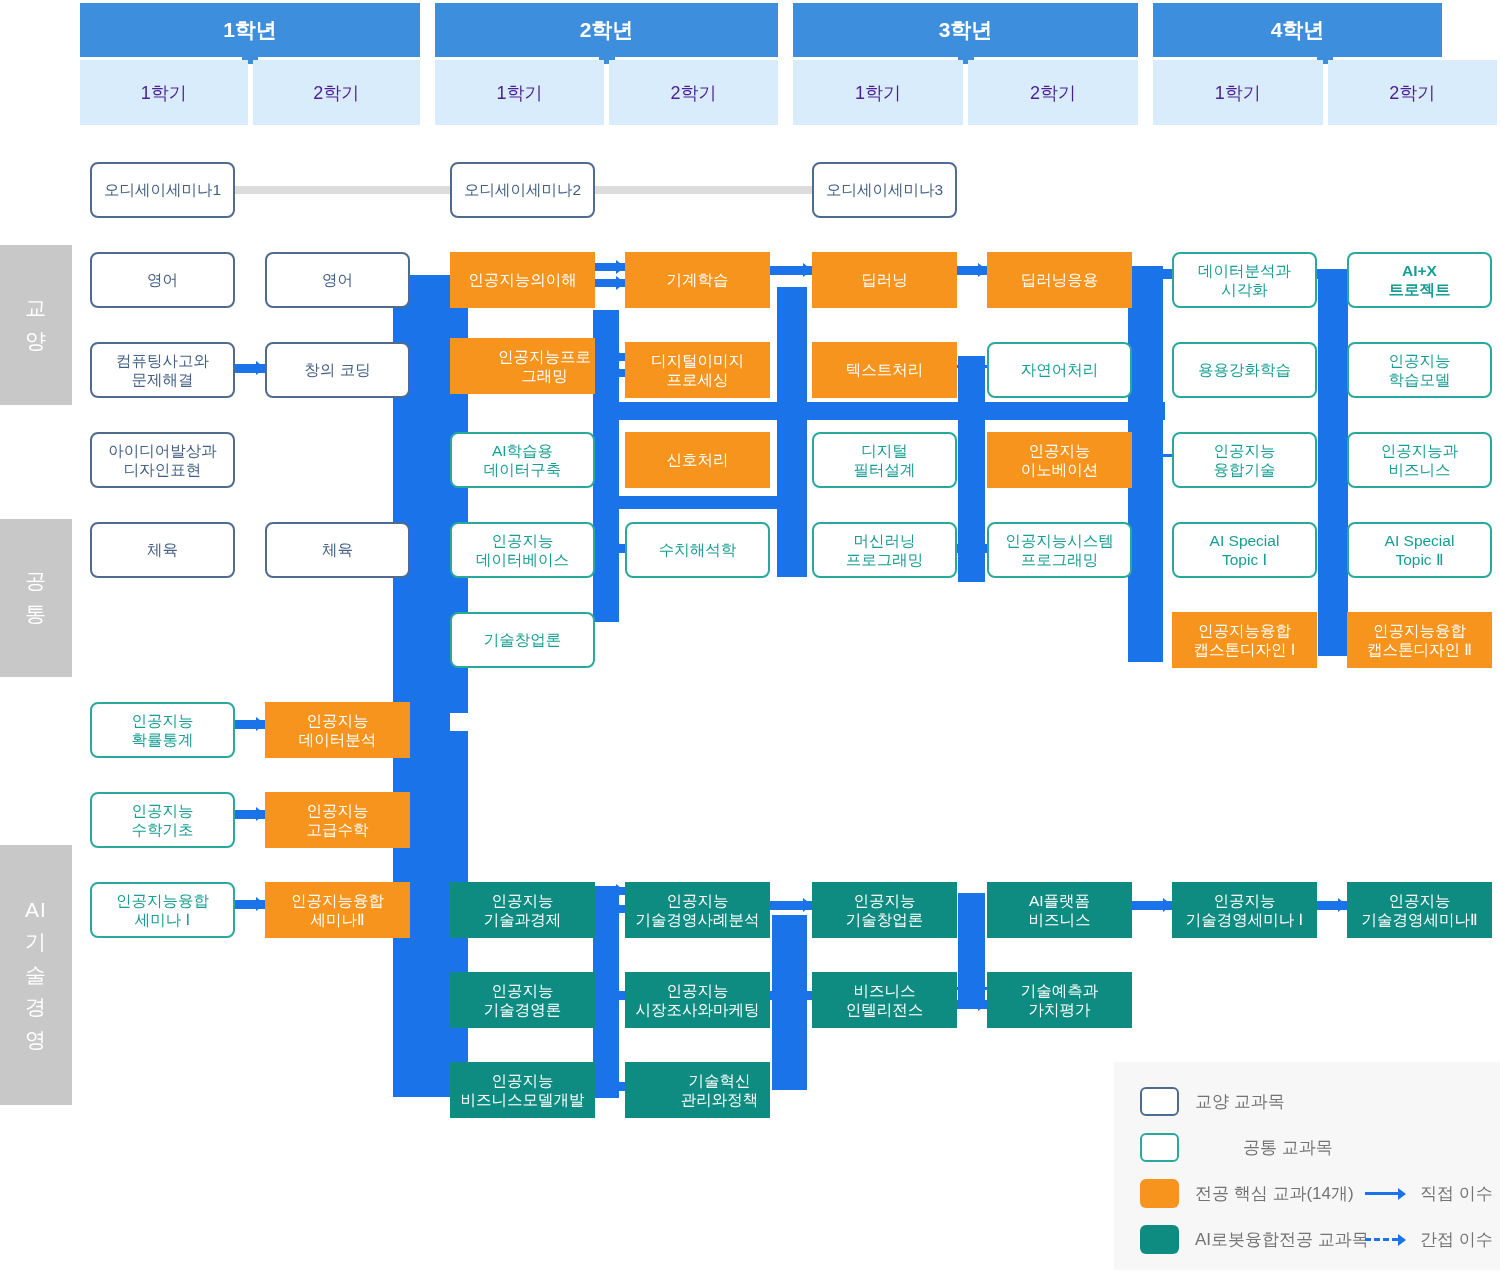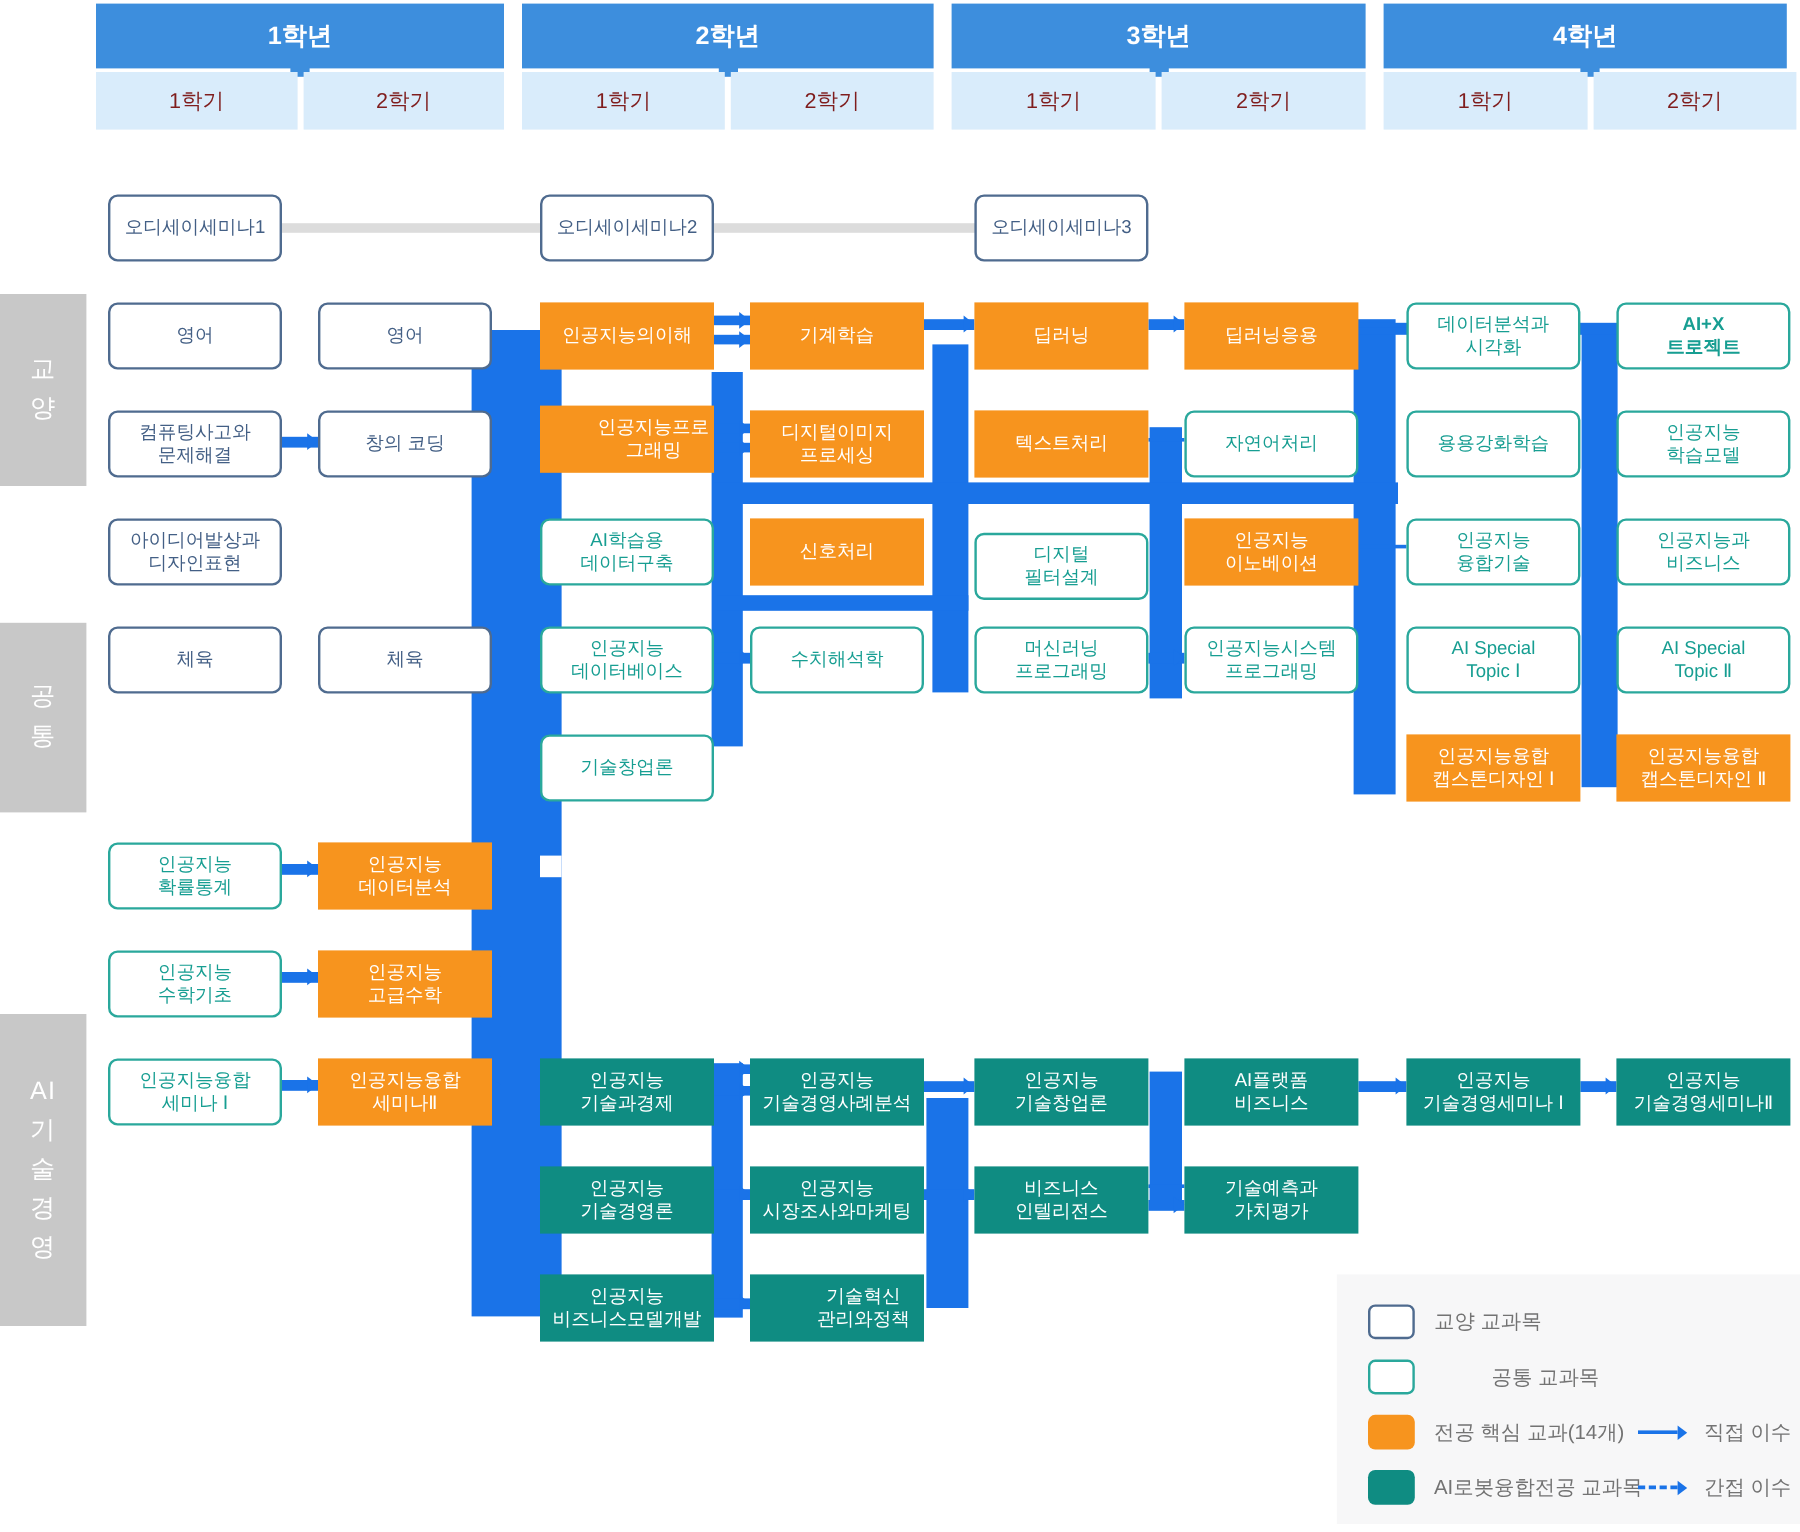--- a/index.html
+++ b/index.html
@@ -2,21 +2,21 @@
 <html><head>
 <meta charset="utf-8">
 <style>
   html,body { margin:0; padding:0; background:#ffffff; font-family:"Liberation Sans", sans-serif; }
   .canvas { position:relative; width:1500px; height:1277px; background:#ffffff; overflow:hidden; }
 
   
   .yearbar { position:absolute; top:3px; height:54px; background:#3d8edd; color:#ffffff;
              font-size:21px; font-weight:bold; display:flex; align-items:center; justify-content:center; z-index:3; }
   .yeartab { position:absolute; top:55px; width:16px; height:9px; background:#3d8edd; z-index:3; }
-  .sem { position:absolute; top:60px; height:48px; background:#d9ecfb; color:#7f1d1d;
+  .sem { position:absolute; top:60px; height:65px; background:#d9ecfb; color:#4c1d95;
          font-size:18px; display:flex; align-items:center; justify-content:center; z-index:3; }
 
   
   .sidegroup { position:absolute; left:0; width:72px; background:#c8c8c8; color:#ffffff;
                display:flex; flex-direction:column; align-items:center; justify-content:center;
                font-size:21px; line-height:1.55; letter-spacing:1px; z-index:3; text-align:center; }
 
   
   .course { position:absolute; width:145px; height:56px; box-sizing:border-box;
             display:flex; align-items:center; justify-content:center; text-align:center;
@@ -132,21 +132,21 @@
       <div class="sem" style="left: 80px; width: 167.5px;">1학기</div>
       <div class="sem" style="left: 252.5px; width: 167.5px;">2학기</div>
       <div class="yearbar" style="left: 435px; width: 343px;">2학년</div>
       <div class="yeartab" style="left: 598.5px;"></div>
       <div class="sem" style="left: 435px; width: 169px;">1학기</div>
       <div class="sem" style="left: 609px; width: 169px;">2학기</div>
       <div class="yearbar" style="left: 793px; width: 345px;">3학년</div>
       <div class="yeartab" style="left: 957.5px;"></div>
       <div class="sem" style="left: 793px; width: 170px;">1학기</div>
       <div class="sem" style="left: 968px; width: 170px;">2학기</div>
-      <div class="yearbar" style="left: 1153px; width: 336px;">4학년</div>
+      <div class="yearbar" style="left: 1153px; width: 289px;">4학년</div>
       <div class="yeartab" style="left: 1317px;"></div>
       <div class="sem" style="left: 1153px; width: 169.5px;">1학기</div>
       <div class="sem" style="left: 1327.5px; width: 169.5px;">2학기</div>
     </div>
   <div id="side-layer">
       <div class="sidegroup" style="top: 245px; height: 160px;">
         <span>교</span>
         <span>양</span>
       </div>
       <div class="sidegroup" style="top: 519px; height: 158px;">
@@ -184,21 +184,21 @@
       <div class="course core" style="left: 812px; top: 342px;">텍스트처리</div>
       <div class="course common" style="left: 987px; top: 342px;">자연어처리</div>
       <div class="course common" style="left: 1172px; top: 342px;">용용강화학습</div>
       <div class="course common" style="left: 1347px; top: 342px;">인공지능
 학습모델</div>
       <div class="course ge" style="left: 90px; top: 432px;">아이디어발상과
 디자인표현</div>
       <div class="course common" style="left: 450px; top: 432px;">AI학습용
 데이터구축</div>
       <div class="course core" style="left: 625px; top: 432px;">신호처리</div>
-      <div class="course common" style="left: 812px; top: 432px; margin-top: 12px;">디지털
+      <div class="course common" style="left: 812px; top: 432px;">디지털
 필터설계</div>
       <div class="course core" style="left: 987px; top: 432px;">인공지능
 이노베이션</div>
       <div class="course common" style="left: 1172px; top: 432px;">인공지능
 융합기술</div>
       <div class="course common" style="left: 1347px; top: 432px;">인공지능과
 비즈니스</div>
       <div class="course ge" style="left: 90px; top: 522px;">체육</div>
       <div class="course ge" style="left: 265px; top: 522px;">체육</div>
       <div class="course common" style="left: 450px; top: 522px;">인공지능

